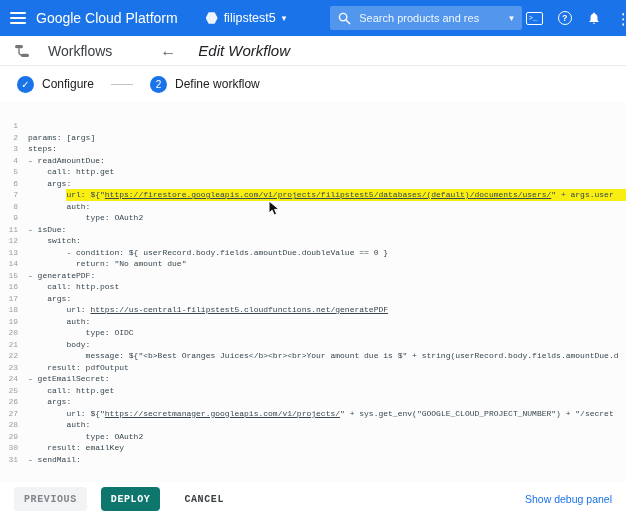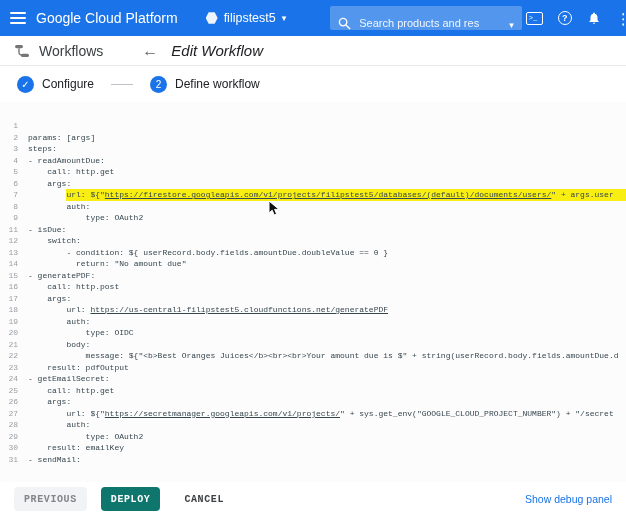--- a/index.html
+++ b/index.html
@@ -29,21 +29,21 @@
     font-size: 12.5px; padding: 4px 8px; margin-left: 10px; cursor: pointer;
   }
   .hex {
     width: 12px; height: 12px; background: rgba(255,255,255,.92);
     clip-path: polygon(25% 3%, 75% 3%, 100% 50%, 75% 97%, 25% 97%, 0 50%);
   }
   .caret { color: #fff; font-size: 9px; }
   .search {
     width: 214px; height: 24px; border-radius: 2px;
     background: rgba(255,255,255,.25);
-    display: flex; align-items: flex-end; gap: 6px;
+    display: flex; align-items: center; gap: 6px;
     padding: 0 8px; margin-left: 32px; cursor: text;
   }
   .search input {
     flex: 1; min-width: 0; background: transparent; border: none; outline: none;
     color: #fff; font-size: 11px; font-family: "Liberation Sans", sans-serif;
   }
   .search input::placeholder { color: rgba(255,255,255,.92); }
   .top-actions { margin-left: auto; display: flex; align-items: center; gap: 15px; }
   .shell-icon {
     width: 17px; height: 13px; border: 1.5px solid #fff; border-radius: 2px;
@@ -54,21 +54,21 @@
     width: 14px; height: 14px; border: 1.5px solid #fff; border-radius: 50%;
     color: #fff; font-size: 9px; font-weight: bold;
     display: flex; align-items: center; justify-content: center; cursor: pointer;
   }
   .icon-btn { background: none; border: none; padding: 0; cursor: pointer; display: flex; align-items: center; }
   .dots { color: #fff; font-size: 15px; line-height: 15px; cursor: pointer; }
 
   
   .subbar {
     height: 30px; background: #fff; border-bottom: 1px solid #e8eaed;
-    display: flex; align-items: center; padding: 0 14px; gap: 9px;
+    display: flex; align-items: center; padding: 0 14px; gap: 18px;
   }
   .app-name { font-size: 14px; color: #3c4043; }
   .back-btn { background: none; border: none; color: #5f6368; font-size: 16px; line-height: 16px; margin-left: 26px; padding: 0 4px; cursor: pointer; }
   .page-title { font-size: 15px; color: #202124; font-style: italic; }
 
   
   .stepper { height: 36px; display: flex; align-items: center; padding: 0 17px; gap: 8px; background: #fff; }
   .step-circle {
     width: 17px; height: 17px; border-radius: 50%; background: #1a73e8; color: #fff;
     font-size: 10px; display: flex; align-items: center; justify-content: center; flex: none;

